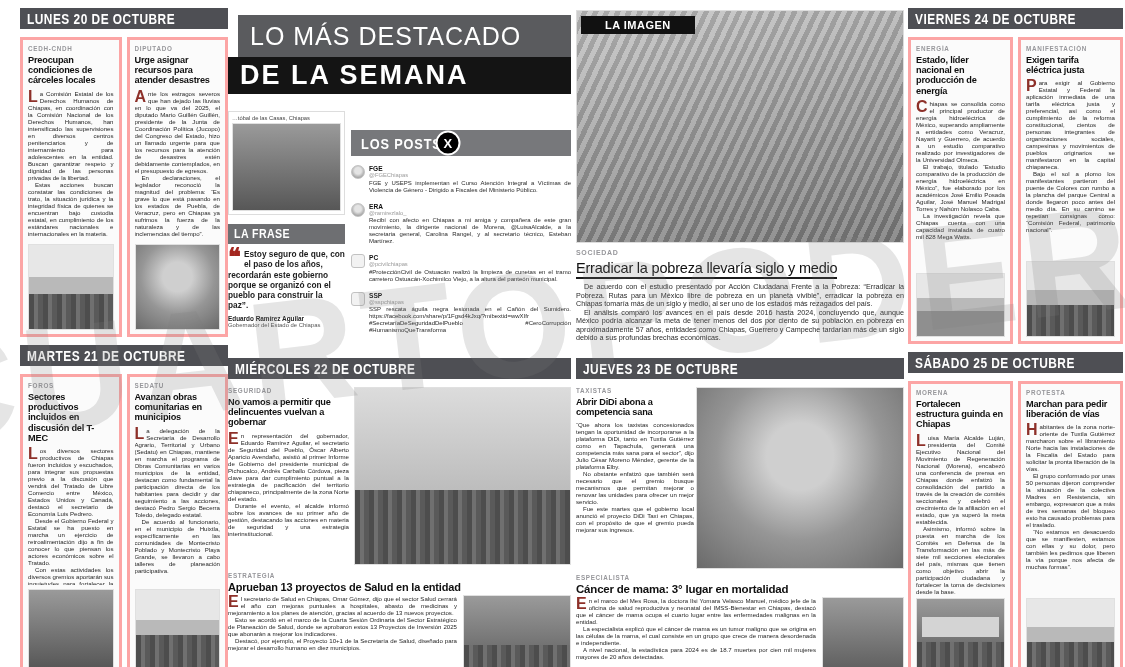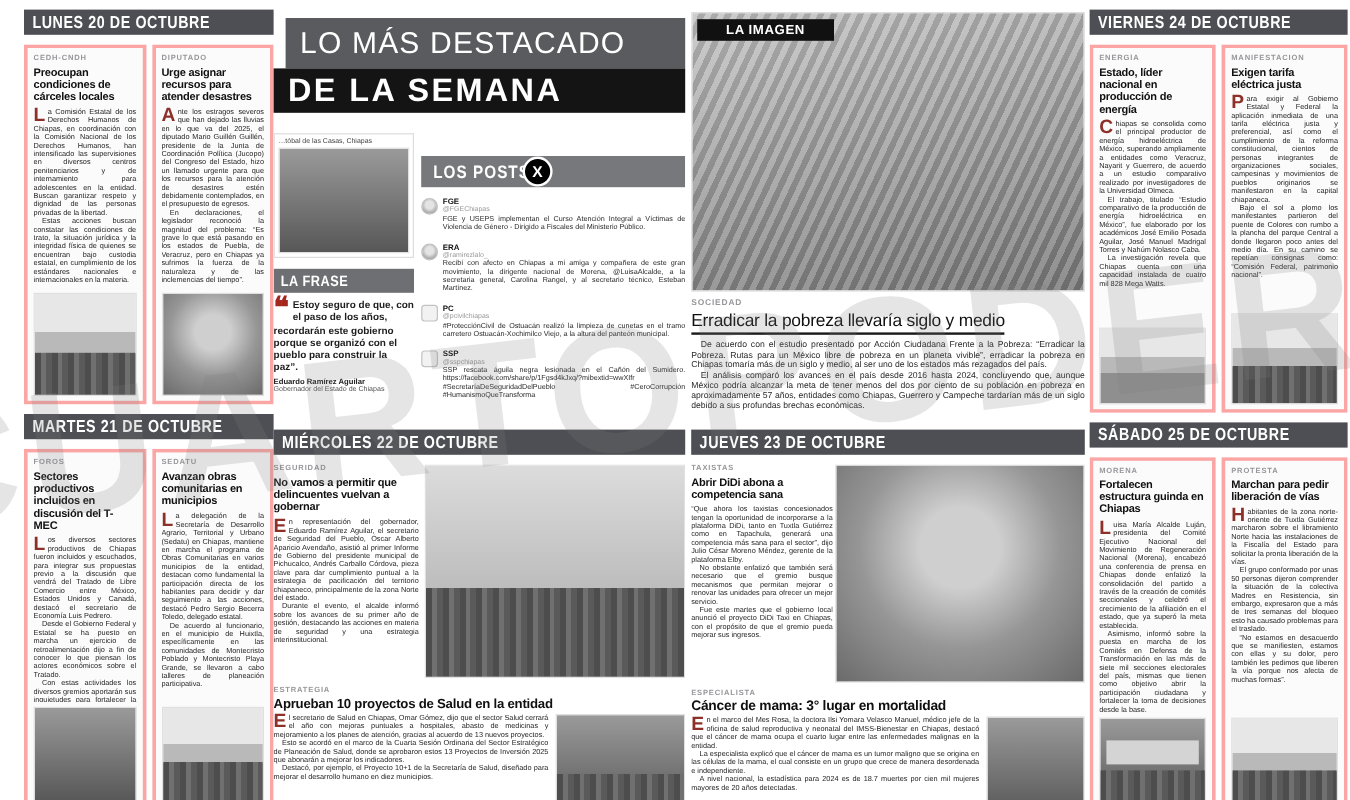--- a/index.html
+++ b/index.html
@@ -250,21 +250,21 @@
         <div class="kicker">SEGURIDAD</div>
         <h3 class="title">No vamos a permitir que delincuentes vuelvan a gobernar</h3>
         <p class="art lead">En representación del gobernador, Eduardo Ramírez Aguilar, el secretario de Seguridad del Pueblo, Óscar Alberto Aparicio Avendaño, asistió al primer Informe de Gobierno del presidente municipal de Pichucalco, Andrés Carballo Córdova, pieza clave para dar cumplimiento puntual a la estrategia de pacificación del territorio chiapaneco, principalmente de la zona Norte del estado.</p>
         <p class="art">Durante el evento, el alcalde informó sobre los avances de su primer año de gestión, destacando las acciones en materia de seguridad y una estrategia interinstitucional.</p>
       </article>
       <div class="photo light crowd fill"></div>
     </div>
 
     <article class="est">
       <div class="kicker">ESTRATEGIA</div>
-      <h3 class="title">Aprueban 10 proyectos de Salud en la entidad</h3>
+      <h3 class="title">Aprueban 13 proyectos de Salud en la entidad</h3>
       <div class="est-row">
         <div class="est-body">
           <p class="art lead">El secretario de Salud en Chiapas, Omar Gómez, dijo que el sector Salud cerrará el año con mejoras puntuales a hospitales, abasto de medicinas y mejoramiento a los planes de atención, gracias al acuerdo de 13 nuevos proyectos.</p>
           <p class="art">Esto se acordó en el marco de la Cuarta Sesión Ordinaria del Sector Estratégico de Planeación de Salud, donde se aprobaron estos 13 Proyectos de Inversión 2025 que abonarán a mejorar los indicadores.</p>
           <p class="art">Destacó, por ejemplo, el Proyecto 10+1 de la Secretaría de Salud, diseñado para mejorar el desarrollo humano en diez municipios.</p>
         </div>
         <div class="photo dark crowd est-photo"></div>
       </div>
     </article>
   </div>

